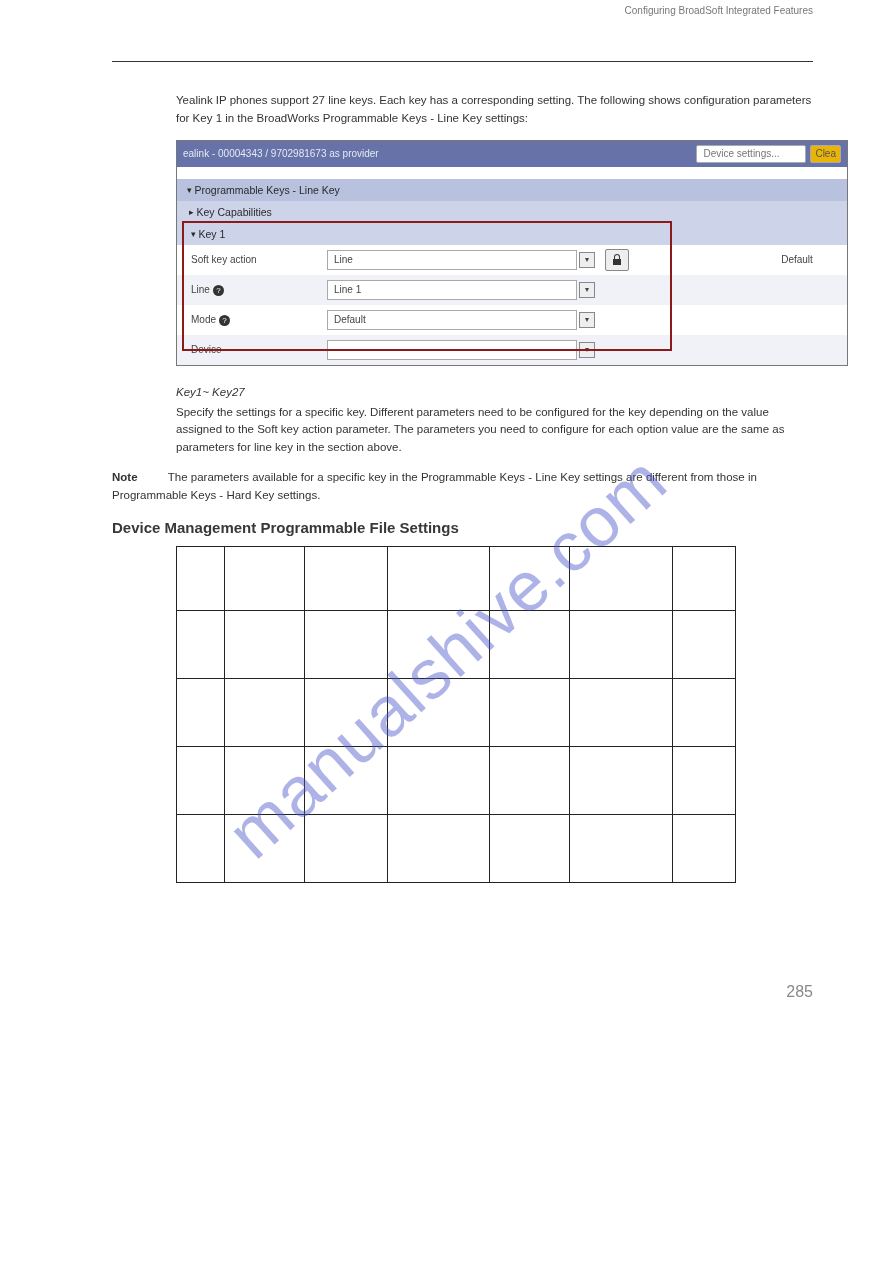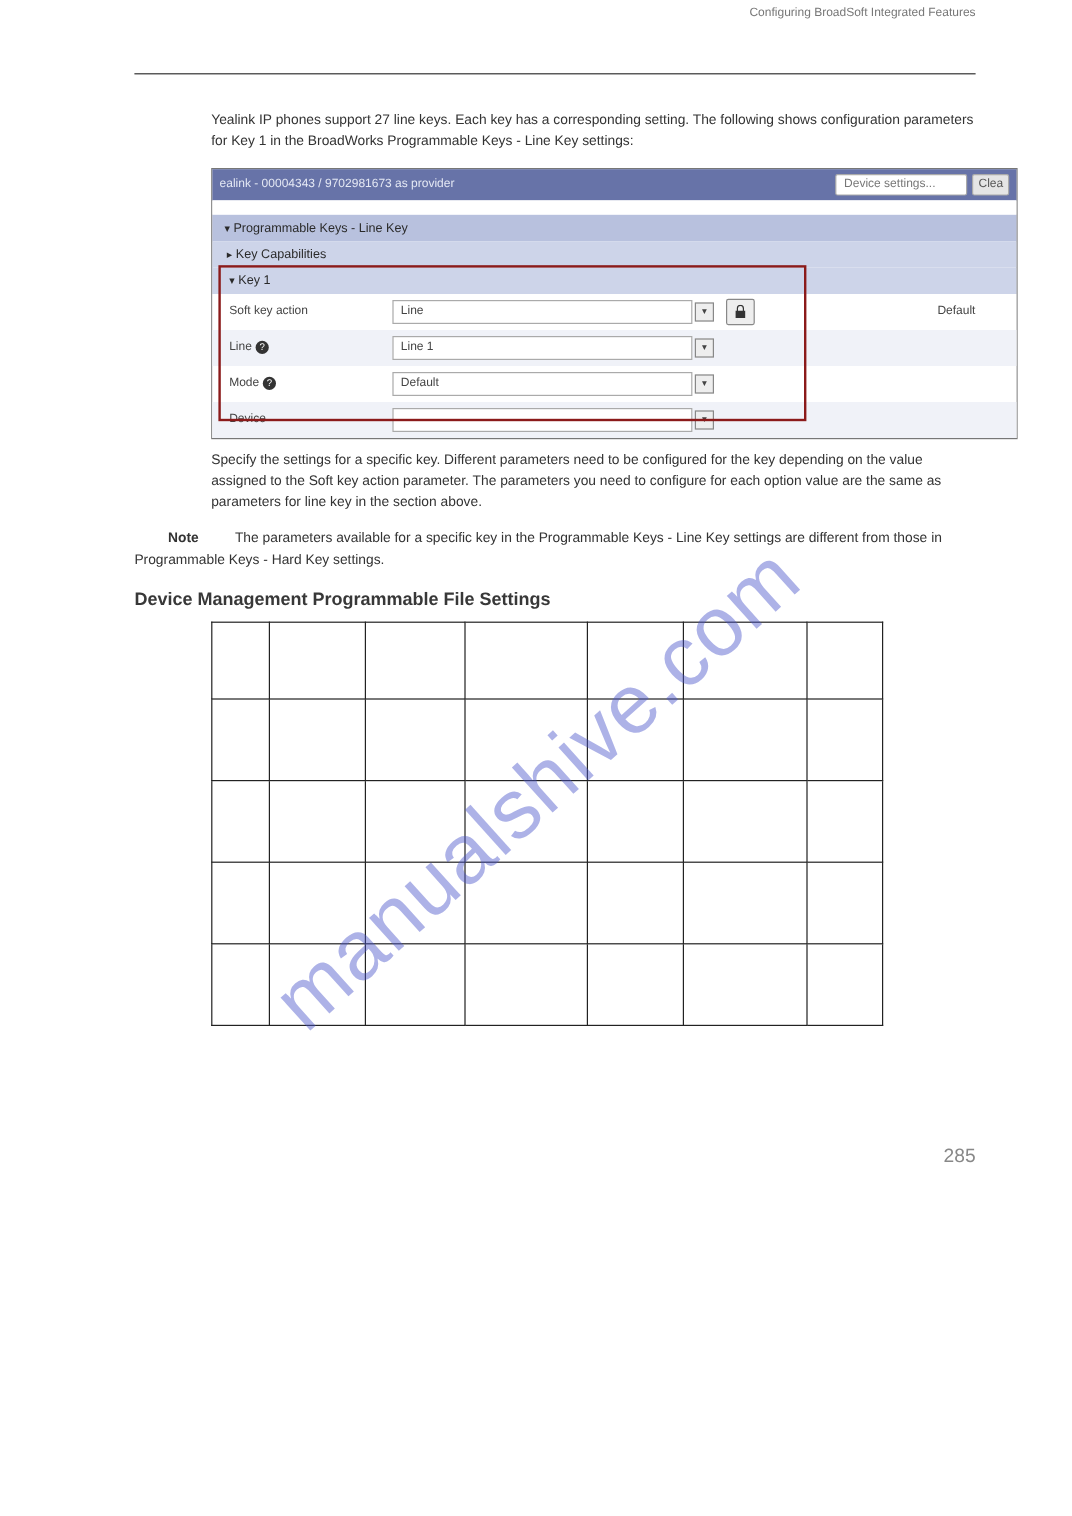--- a/index.html
+++ b/index.html
@@ -30,21 +30,20 @@
   font-size: 11.5px;
   line-height: 1.55;
   color: #333;
   margin-bottom: 12px;
 }
 .body-text-indent {
   padding-left: 64px;
 }
 .note-label {
   font-weight: bold;
-  margin-left: 28px;
 }
 .figure-wrap {
   margin: 8px 0 10px 64px;
 }
 .fig {
   position: relative;
   width: 672px;
   border: 1px solid #777;
 }
 .fig-toolbar {
@@ -66,21 +65,21 @@
   color: #777;
   border: 1px solid #aaa;
   border-radius: 2px;
   height: 18px;
   padding: 0 6px;
   font-size: 10px;
   width: 110px;
   display: flex; align-items: center;
 }
 .fig-clear {
-  background: #e5e5e5; color: #555; border: 1px solid #aaa; border-radius: 2px;
+  background: #eab308; color: #555; border: 1px solid #aaa; border-radius: 2px;
   height: 18px; padding: 0 4px; font-size: 10px; display: flex; align-items: center;
 }
 .fig-spacer { background: #fff; height: 12px; }
 .fig-rowhead {
   background: #b8c1de;
   height: 22px; font-size: 10.5px; color: #2a2a2a;
   display: flex; align-items: center; padding-left: 10px;
 }
 .fig-rowhead2 {
   background: #cdd4e9;
@@ -233,20 +232,21 @@
             <div class="fig-select">
               <span></span>
             </div>
             <span class="mini-chev">▾</span>
           </div>
         </div>
       <div class="redbox"></div>
     </div>
   </div>
 
+  <div class="key-title">Key1~ Key27</div>
   <p class="body-text body-text-indent">Specify the settings for a specific key. Different parameters need to be configured for the key depending on the value assigned to the Soft key action parameter. The parameters you need to configure for each option value are the same as parameters for line key in the section above.</p>
 
   <p class="body-text">
     <span class="note-label">Note</span>
     <span style="display:inline-block; width:24px;"></span>
     <span>The parameters available for a specific key in the Programmable Keys - Line Key settings are different from those in Programmable Keys - Hard Key settings.</span>
   </p>
 
   <div class="sec-title">Device Management Programmable File Settings</div>
 

